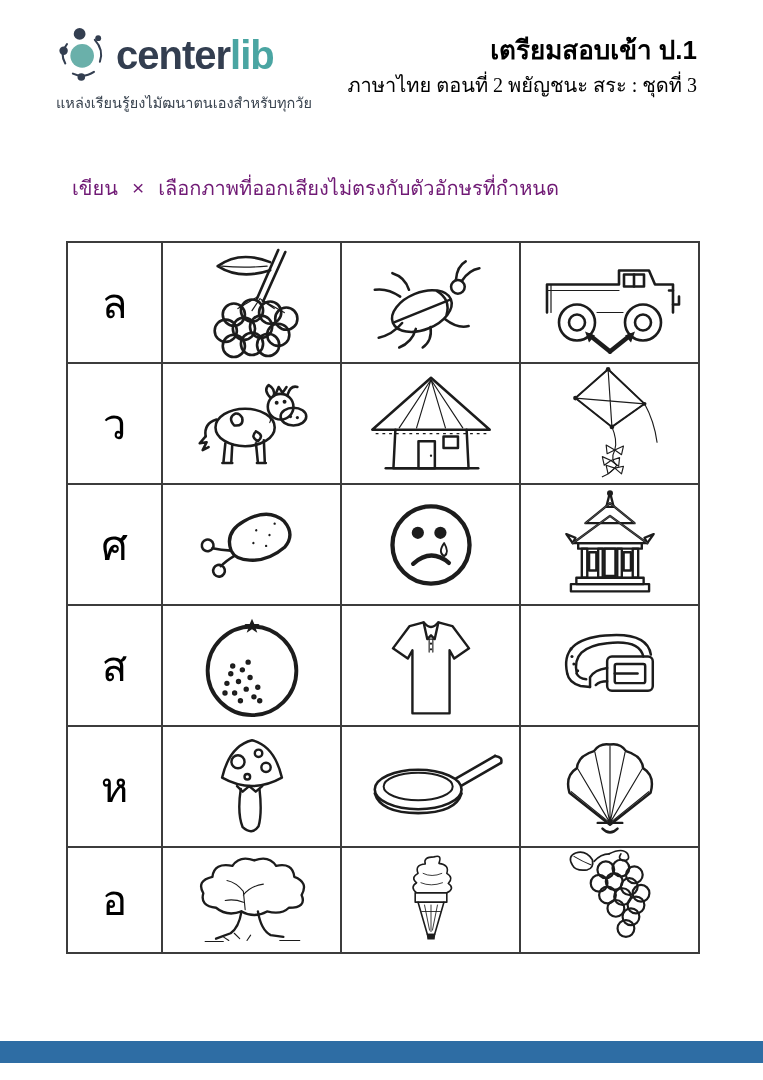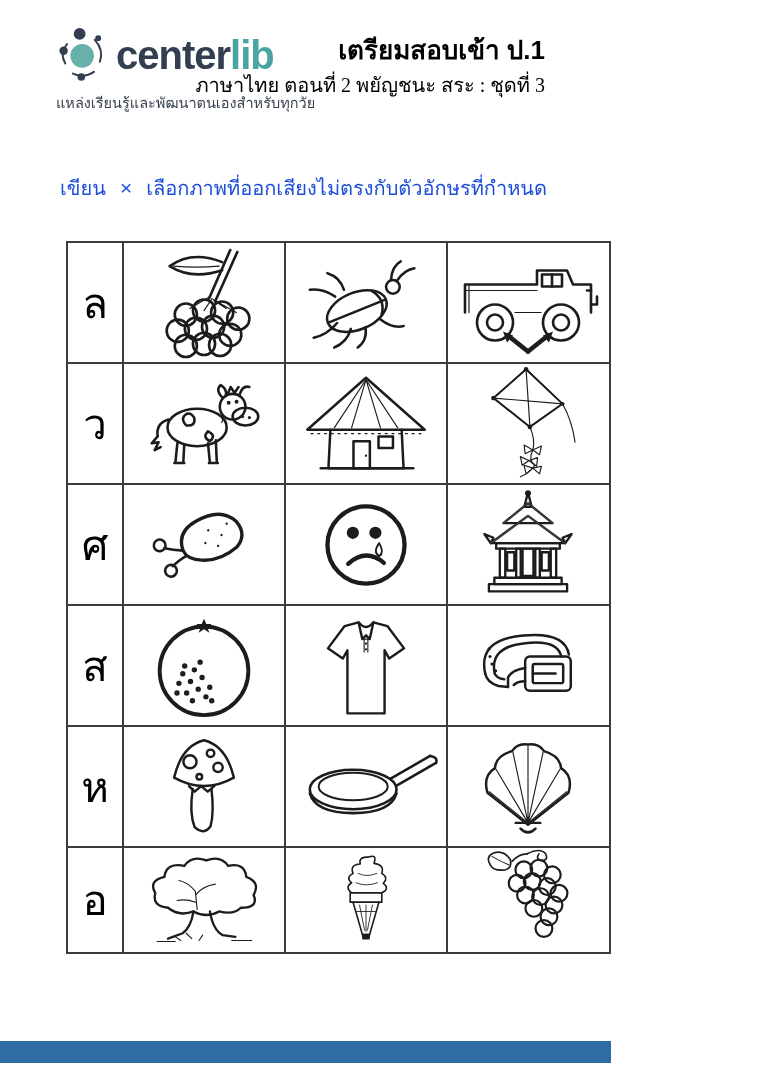--- a/index.html
+++ b/index.html
@@ -1,29 +1,29 @@
 <!DOCTYPE html>
 <html><head>
 <meta charset="utf-8">
 <style>
   html,body{margin:0;padding:0;background:#ffffff;}
-  .page{position:relative;width:611px;height:1080px;background:#fff;overflow:hidden;
+  .page{position:relative;width:763px;height:1080px;background:#fff;overflow:hidden;
         font-family:"Liberation Sans","DejaVu Sans",sans-serif;color:#111;}
   
   .logo{position:absolute;left:56px;top:28px;}
   .logo-row{display:flex;align-items:center;gap:6px;}
   .wordmark{font-size:40px;font-weight:bold;letter-spacing:-1px;line-height:1;}
   .wm-center{color:#333e50;}
   .wm-lib{color:#4aa5a2;}
   .tagline{margin-top:9px;font-size:14.5px;color:#39434f;}
   .titles{position:absolute;top:36px;right:66px;text-align:right;}
   .title{font-size:26px;font-weight:bold;line-height:1.15;color:#000;}
   .subtitle{font-size:20px;margin-top:3px;color:#000;font-family:Liberation Serif, serif;}
   
-  .instruction{position:absolute;left:60px;top:172px;font-size:20px;color:#1d4ed8;}
+  .instruction{position:absolute;left:72px;top:172px;font-size:20px;color:#701a75;}
   .instruction .mark{margin:0 14px;font-size:21px;}
   
   table.ws{position:absolute;left:66px;top:241px;border-collapse:collapse;}
   table.ws td{border:2px solid #3c3c3c;text-align:center;vertical-align:middle;padding:0;}
   td.letter{width:93px;font-size:42px;color:#000;}
   td.img{width:177px;}
   tr.r{height:121px;}
   tr.r-last{height:95px;}
   
   svg.art{display:block;margin:0 auto;}
@@ -47,21 +47,21 @@
         <path d="M13,19 Q4,30 11,42" stroke="#333e50" stroke-width="2.4" fill="none" stroke-linecap="round"></path>
         <path d="M20,54 Q33,60 45,52" stroke="#333e50" stroke-width="2.4" fill="none" stroke-linecap="round"></path>
         <path d="M52,40 Q57,26 46,14" stroke="#333e50" stroke-width="2.4" fill="none" stroke-linecap="round"></path>
         <circle cx="28" cy="7" r="7" fill="#333e50"></circle>
         <circle cx="9" cy="27" r="5" fill="#333e50"></circle>
         <circle cx="30" cy="58" r="4.5" fill="#333e50"></circle>
         <circle cx="50" cy="12" r="3.5" fill="#333e50"></circle>
       </svg>
       <div class="wordmark"><span class="wm-center">center</span><span class="wm-lib">lib</span></div>
     </div>
-    <div class="tagline">แหล่งเรียนรู้และพัฒนาตนเองสำหรับทุกวัย</div>
+    <div class="tagline">แหล่งเรียนรู้ยงไมัฒนาตนเองสำหรับทุกวัย</div>
   </div>
 
   <div class="titles">
     <div class="title">เตรียมสอบเข้า ป.1</div>
     <div class="subtitle">ภาษาไทย ตอนที่ 2 พยัญชนะ สระ : ชุดที่ 3</div>
   </div>
 
   <div class="instruction"><span>เขียน</span><span class="mark">×</span><span>เลือกภาพที่ออกเสียงไม่ตรงกับตัวอักษรที่กำหนด</span></div>
 
   <table class="ws">

